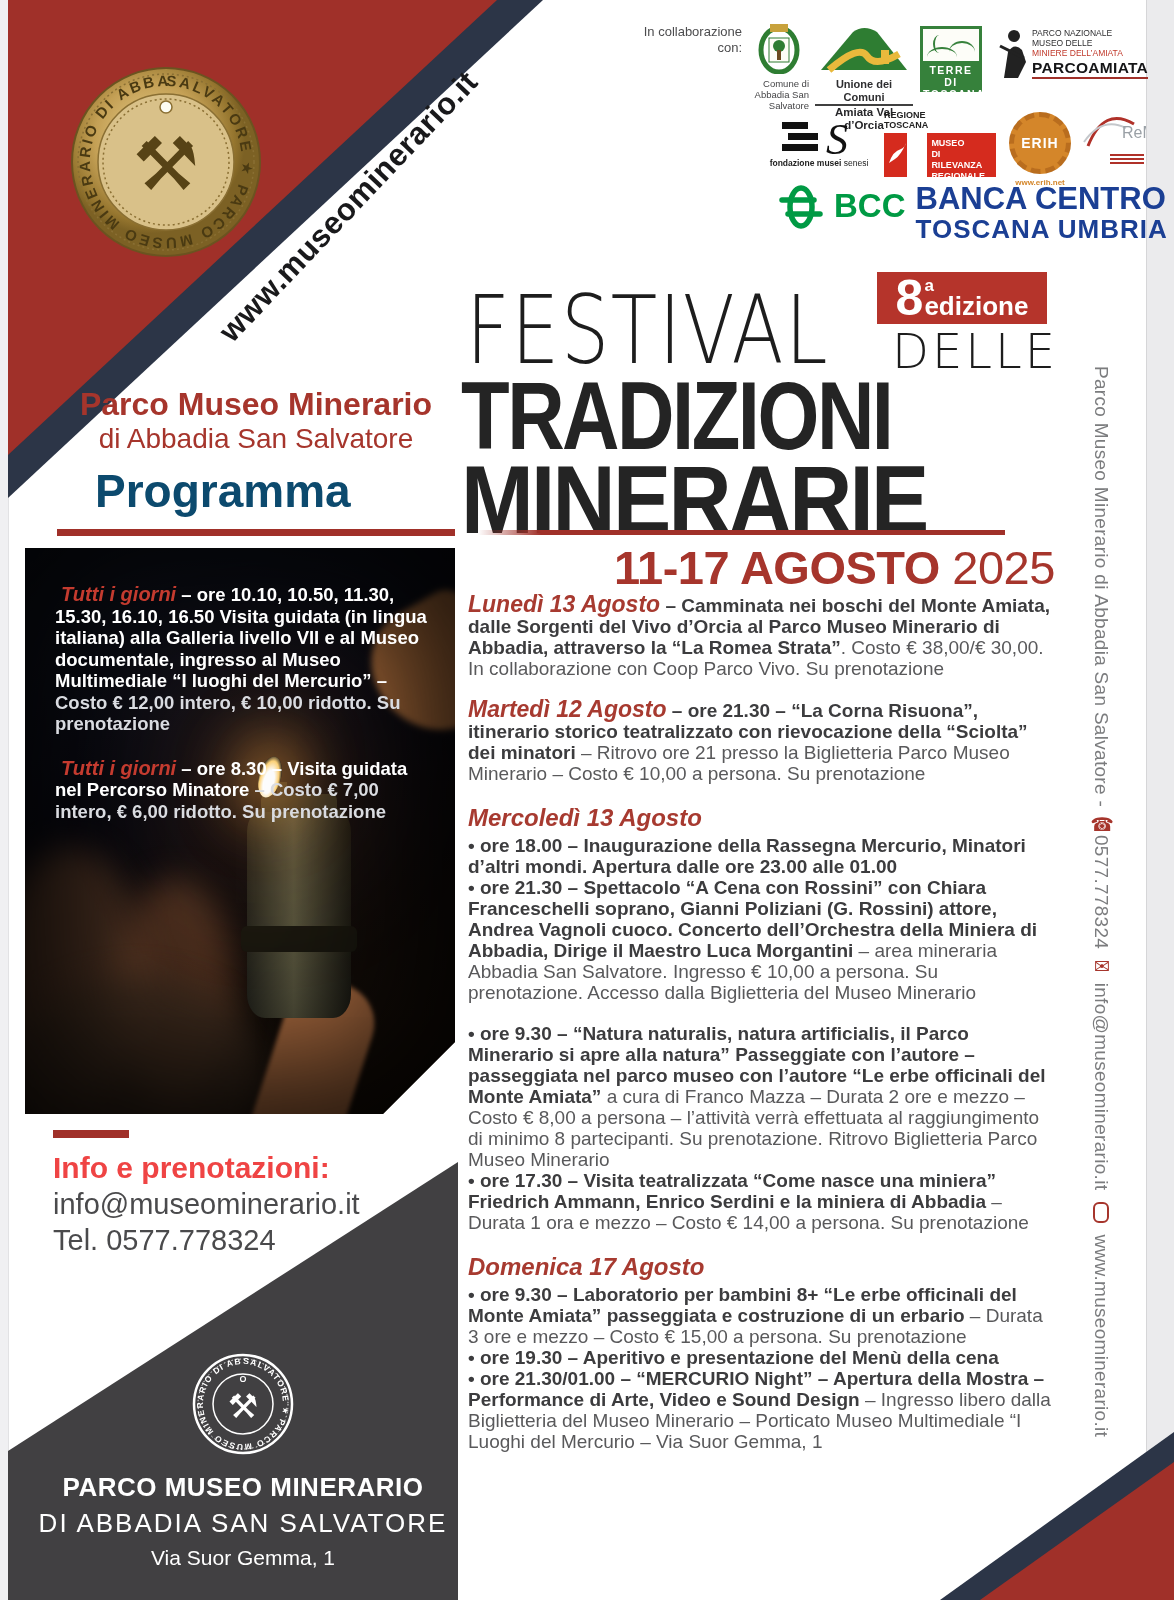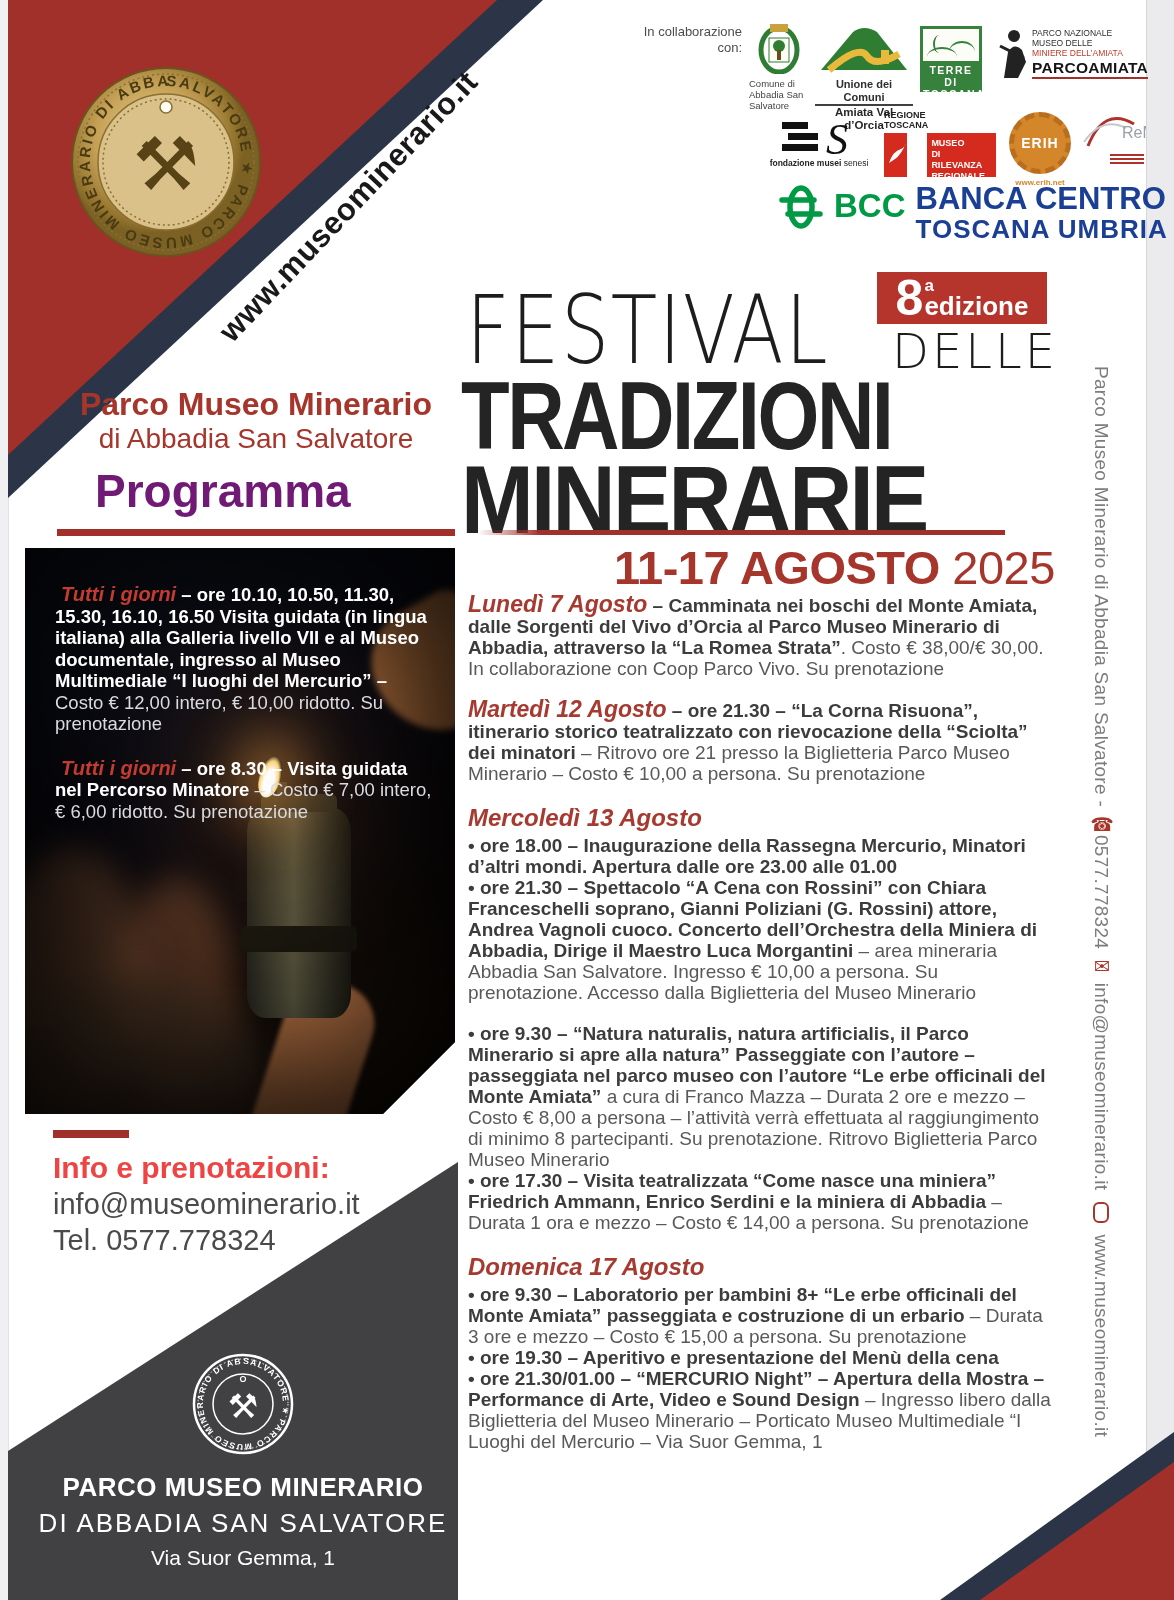--- a/index.html
+++ b/index.html
@@ -12,21 +12,21 @@
   
   .tri-navy-tl{left:8px;top:0;width:535px;height:498px;background:#2c3547;
     clip-path:polygon(0 0,100% 0,0 100%);z-index:2;}
   .tri-red-tl{left:8px;top:0;width:489px;height:455px;background:#a03029;
     clip-path:polygon(0 0,100% 0,0 100%);z-index:3;}
   .ribbon{left:150px;top:188px;width:400px;height:40px;transform:rotate(-46.5deg);
     font-size:31px;font-weight:700;color:#19191b;letter-spacing:.5px;text-align:center;z-index:4;}
   .seal-top{left:70px;top:66px;z-index:4;}
   
   .collab-label{left:640px;top:24px;width:102px;text-align:right;font-size:13px;line-height:16px;color:#4c4c4e;z-index:2;}
-  .logo-cap{font-size:9.5px;line-height:11px;color:#454547;text-align:left;white-space:pre-line;}
+  .logo-cap{font-size:9.5px;line-height:11px;color:#454547;text-align:right;white-space:pre-line;}
   .crest{left:749px;top:22px;width:60px;z-index:2;text-align:center;}
   .unione{left:815px;top:24px;width:98px;z-index:2;text-align:center;}
   .unione .cap1{font-size:11px;font-weight:700;color:#2e2e30;line-height:13px;border-bottom:2px solid #404040;display:inline-block;}
   .unione .cap2{font-size:11.5px;font-weight:800;color:#27272a;line-height:13px;}
   .terre{left:920px;top:26px;width:62px;height:66px;background:#36813b;z-index:2;padding:3px;box-sizing:border-box;}
   .terre .sketch{width:56px;height:32px;background:#fdfdf8;position:relative;overflow:hidden;}
   .terre .sketch i{position:absolute;border-top:2px solid #36813b;border-radius:50%;}
   .terre .t1{font-size:10.5px;font-weight:700;color:#fff;letter-spacing:1.5px;text-align:center;margin-top:3px;}
   .parcoamiata{left:998px;top:28px;width:152px;z-index:2;display:flex;gap:4px;}
   .parcoamiata .txt{font-size:8.5px;line-height:10px;color:#2e2e30;}
@@ -73,21 +73,21 @@
     letter-spacing:-3px;transform:scaleX(.9);transform-origin:left top;z-index:2;}
   .t-rule{left:478px;top:530px;width:527px;height:5px;z-index:2;
     background:linear-gradient(to right,rgba(160,48,41,0),#a03029 12%);}
   .t-dates{left:614px;top:540px;z-index:2;font-size:47px;letter-spacing:-.5px;color:#a6352c;white-space:nowrap;}
   .t-dates .b{font-weight:800;}
   .t-dates .y{font-weight:300;}
   
   .org{left:58px;top:388px;width:396px;text-align:center;z-index:4;color:#a6352c;line-height:1.05;}
   .org .l1{font-size:32px;font-weight:800;}
   .org .l2{font-size:28px;font-weight:400;margin-top:2px;}
-  .programma{left:95px;top:464px;font-size:46px;font-weight:800;color:#701a75;z-index:4;}
+  .programma{left:95px;top:464px;font-size:46px;font-weight:800;color:#0c4a6e;z-index:4;}
   .prog-rule{left:57px;top:529px;width:398px;height:7px;background:#a03029;z-index:4;}
   
   .photo{left:25px;top:548px;width:430px;height:566px;z-index:2;overflow:hidden;
     clip-path:polygon(0 0,100% 0,100% calc(100% - 72px),calc(100% - 72px) 100%,0 100%);
     background:linear-gradient(160deg,#10141f 0%,#0a0a12 42%,#120c08 75%,#170e06 100%);}
   .photo .blob{position:absolute;filter:blur(16px);border-radius:50%;}
   .photo .b1{left:-30px;top:300px;width:150px;height:260px;background:#5b3c28;opacity:.75;}
   .photo .b2{left:90px;top:330px;width:120px;height:230px;background:#7a4a2e;opacity:.55;}
   .photo .b3{left:-20px;top:430px;width:260px;height:200px;background:#3a2a1e;opacity:.8;}
   .photo .arm{position:absolute;left:235px;top:430px;width:90px;height:240px;background:#a96a3f;
@@ -101,21 +101,21 @@
   .photo .lamp .noz{position:absolute;left:30px;top:-26px;width:10px;height:16px;background:#2a2920;}
   .photo .flame{position:absolute;left:234px;top:208px;width:22px;height:42px;border-radius:50%;
     transform:rotate(15deg);
     background:radial-gradient(ellipse at 50% 62%,#ffffff 0 32%,#ffd479 58%,rgba(255,150,40,0) 78%);
     box-shadow:0 0 55px 22px rgba(255,170,70,.5),0 0 140px 70px rgba(255,140,50,.16);}
   .photo .vig{position:absolute;inset:0;box-shadow:inset 0 0 130px 55px rgba(0,0,0,.82);}
   .ov{position:absolute;left:30px;top:36px;width:378px;z-index:2;}
   .ov p{margin:0 0 23px;font-size:18.5px;line-height:21.5px;font-weight:700;color:#fff;}
   .ov .red{color:#c43b2f;font-style:italic;font-weight:800;font-size:20px;margin-left:6px;}
   .ov .b{font-weight:700;color:#fff;}
-  .ov .r{font-weight:400;color:#d9dbe0;}
+  .ov .r{font-weight:700;color:#d9dbe0;}
   
   .info-rule{left:53px;top:1130px;width:76px;height:8px;background:#a03029;z-index:4;}
   .info{left:53px;top:1150px;z-index:4;line-height:36px;}
   .info .h{font-size:30px;font-weight:800;color:#ef4444;}
   .info .t{font-size:29px;font-weight:400;color:#4a4a4c;}
   
   .charcoal{left:8px;top:1162px;width:450px;height:438px;background:#414042;
     clip-path:polygon(100% 0,100% 100%,0 100%,0 66%);z-index:3;}
   .footer-content{left:18px;top:1352px;width:450px;text-align:center;z-index:5;color:#fff;}
   .footer-content .f1{font-size:26px;font-weight:800;letter-spacing:.5px;margin-top:12px;}
@@ -352,21 +352,21 @@
       <circle cx="52" cy="27" r="2.5" fill="none" stroke="#fff" stroke-width="1.2"></circle>
       <text x="52" y="66" text-anchor="middle" font-size="34" fill="#fff">⚒</text>
     </svg>
     <div class="f1">PARCO MUSEO MINERARIO</div>
     <div class="f2">DI ABBADIA SAN SALVATORE</div>
     <div class="f3">Via Suor Gemma, 1</div>
   </div>
 
   <div class="abs events" id="events-root">
       <div class="ev">
-        <p><span class="h">Lunedì 7 Agosto</span><span class="b"> – Camminata nei boschi del Monte Amiata, dalle Sorgenti del Vivo d’Orcia al Parco Museo Minerario di Abbadia, attraverso la “La Romea Strata”</span><span class="r">. Costo € 38,00/€ 30,00. In collaborazione con Coop Parco Vivo. Su prenotazione</span></p>
+        <p><span class="h">Lunedì 13 Agosto</span><span class="b"> – Camminata nei boschi del Monte Amiata, dalle Sorgenti del Vivo d’Orcia al Parco Museo Minerario di Abbadia, attraverso la “La Romea Strata”</span><span class="r">. Costo € 38,00/€ 30,00. In collaborazione con Coop Parco Vivo. Su prenotazione</span></p>
       </div>
       <div class="ev">
         <p><span class="h">Martedì 12 Agosto</span><span class="b"> – ore 21.30 – “La Corna Risuona”, itinerario storico teatralizzato con rievocazione della “Sciolta” dei minatori</span><span class="r"> – Ritrovo ore 21 presso la Biglietteria Parco Museo Minerario – Costo € 10,00 a persona. Su prenotazione</span></p>
       </div>
       <div class="ev">
         <h3>Mercoledì 13 Agosto</h3>
         <p><span class="b">• ore 18.00 – Inaugurazione della Rassegna Mercurio, Minatori d’altri mondi.  Apertura dalle  ore 23.00 alle 01.00</span></p>
         <p><span class="b">• ore 21.30 – Spettacolo “A Cena con Rossini” con Chiara Franceschelli soprano, Gianni Poliziani (G. Rossini) attore, Andrea Vagnoli cuoco. Concerto dell’Orchestra della Miniera di Abbadia, Dirige il Maestro Luca Morgantini</span><span class="r"> – area mineraria Abbadia San Salvatore. Ingresso € 10,00 a persona. Su prenotazione. Accesso dalla Biglietteria del Museo Minerario</span></p>
       </div>
       <div class="ev">

